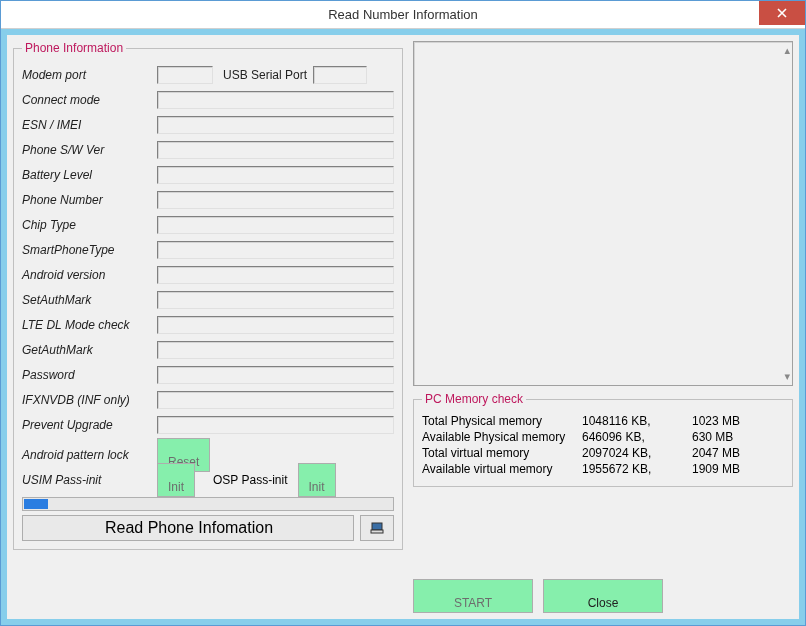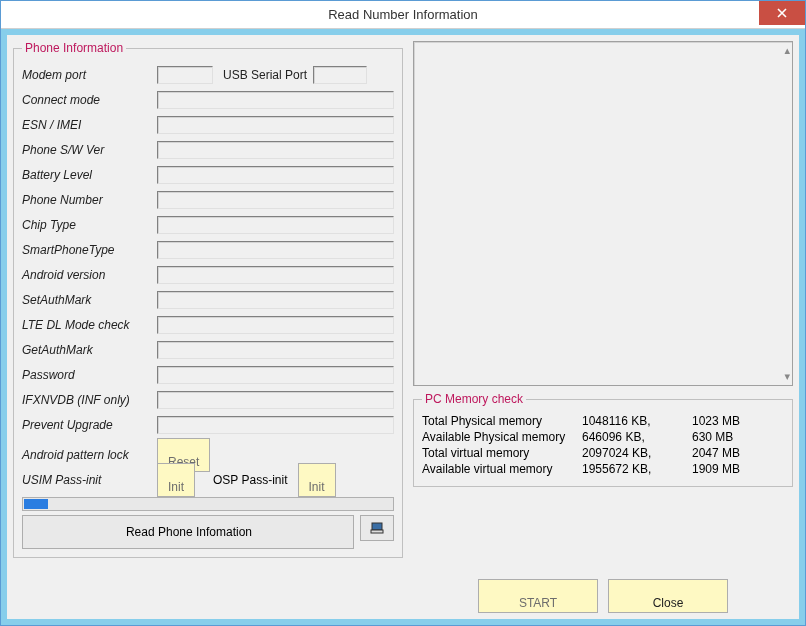--- a/index.html
+++ b/index.html
@@ -99,21 +99,21 @@
     background: #f0f0f0;
     box-shadow: inset 1px 1px 0 #d4d4d4;
   }
   .field-full { flex: 1; }
   .modem-port-box { width: 56px; margin-right: 10px; }
   .usb-lbl { margin-right: 6px; color:#222;}
   .usb-box { width: 54px; }
   .btn {
     height: 22px;
     border: 1px solid #adadad;
-    background: #fef9c3;
+    background: #86efac;
     color: #6d6d6d;
     padding: 16px 10px;
     font-size: 12px;
     font-family: inherit;
     cursor: default;
   }
   .btn.enabled { color: #222; cursor: pointer; }
   .bottom-rows { margin-top: 8px; }
   .progress {
     height: 14px;
@@ -127,24 +127,24 @@
     left: 1px; top: 1px; bottom: 1px;
     width: 24px;
     background: #2a7de1;
   }
   .read-row {
     display: flex;
     gap: 6px;
   }
   .read-btn {
     flex: 1;
-    height: 34px;
+    height: 26px;
     border: 1px solid #adadad;
     background: #e9e9e9;
-    font-size: 12px;
+    font-size: 16px;
     font-family: inherit;
     cursor: pointer;
     padding-left: 8px;
   }
   .icon-btn {
     width: 34px; height: 26px;
     border: 1px solid #adadad;
     background: #e9e9e9;
     display:flex;align-items:center;justify-content:center;
     cursor:pointer;
@@ -167,21 +167,21 @@
   .log .scroll-down { bottom: 2px; }
   .mem-row {
     display: flex;
     margin: 2px 0;
   }
   .mem-row .mlbl { width: 160px; }
   .mem-row .mkb { width: 110px; }
   .mem-row .mmb { }
   .right-bottom {
     display: flex;
-    justify-content: center;
+    justify-content: flex-start;
     gap: 10px;
     margin-top: auto;
     padding-top: 86px;
   }
   .right-bottom .btn { width: 120px; }
 </style>
 </head>
 <body>
 
 <div class="window">

